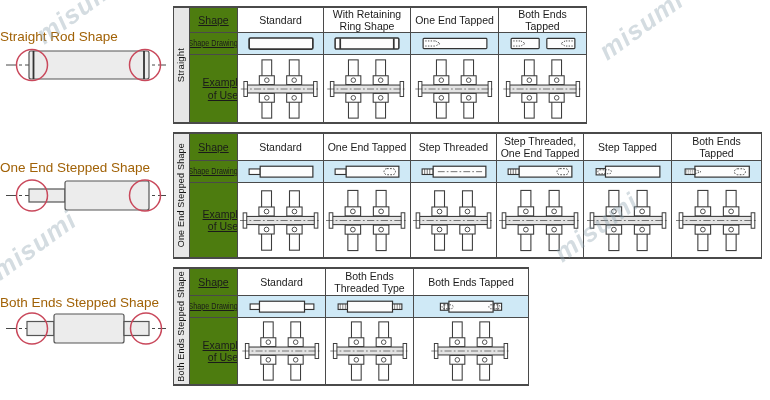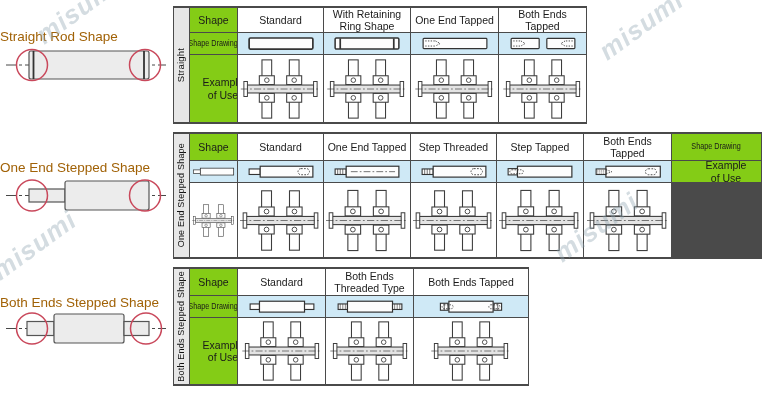--- a/index.html
+++ b/index.html
@@ -19,21 +19,21 @@
   
   .shape-table{
     position:absolute;display:grid;gap:1px;background:#4a4a4a;
     border:1px solid #4a4a4a;border-top:2px solid #4a4a4a;border-bottom:2px solid #4a4a4a;
     z-index:2;
   }
   .cell{
     background:#fff;display:flex;align-items:center;justify-content:center;
     text-align:center;font-size:10.5px;line-height:1.15;padding:0 2px;overflow:hidden;
   }
-  .gray{background:#84cc16;}
+  .gray{background:#4d7c0f;text-decoration:underline;}
   .blue{background:#cfe9f6;}
   .strip{grid-column:1;grid-row:1/4;background:#e7e7e7;}
   .vtext{
     writing-mode:vertical-rl;transform:rotate(180deg);
     font-size:9.5px;letter-spacing:.2px;white-space:nowrap;color:#111;
   }
   .vtext.small{font-size:9px;}
   .rowlabel-drawing{font-size:8.5px;transform:scaleX(.85);white-space:nowrap;}
   .rowlabel-example{white-space:pre-line;font-size:10.5px;margin-left:19px;}
   .sd{width:78px;height:17px;}
@@ -272,20 +272,21 @@
   </div>
 
   <div class="shape-table" style="left:173px;top:132px;width:587px;height:123px;grid-template-columns:15px 47px 85px 86px 85px 86px 87px 1fr;grid-template-rows:26px 21px 1fr">
     <div class="cell strip">
         <span class="vtext small">One End Stepped Shape</span>
       </div>
     <div class="cell gray">Shape</div>
     <div class="cell">Standard</div>
     <div class="cell">One End Tapped</div>
     <div class="cell">Step Threaded</div>
+    <div class="cell">Step Threaded, One End Tapped</div>
     <div class="cell">Step Tapped</div>
     <div class="cell">Both Ends Tapped</div>
 
     <div class="cell gray">
         <span class="rowlabel-drawing">Shape Drawing</span>
       </div>
     <div class="cell blue">
         <svg class="sd">
           <use href="#sd-step"></use>
         </svg>

